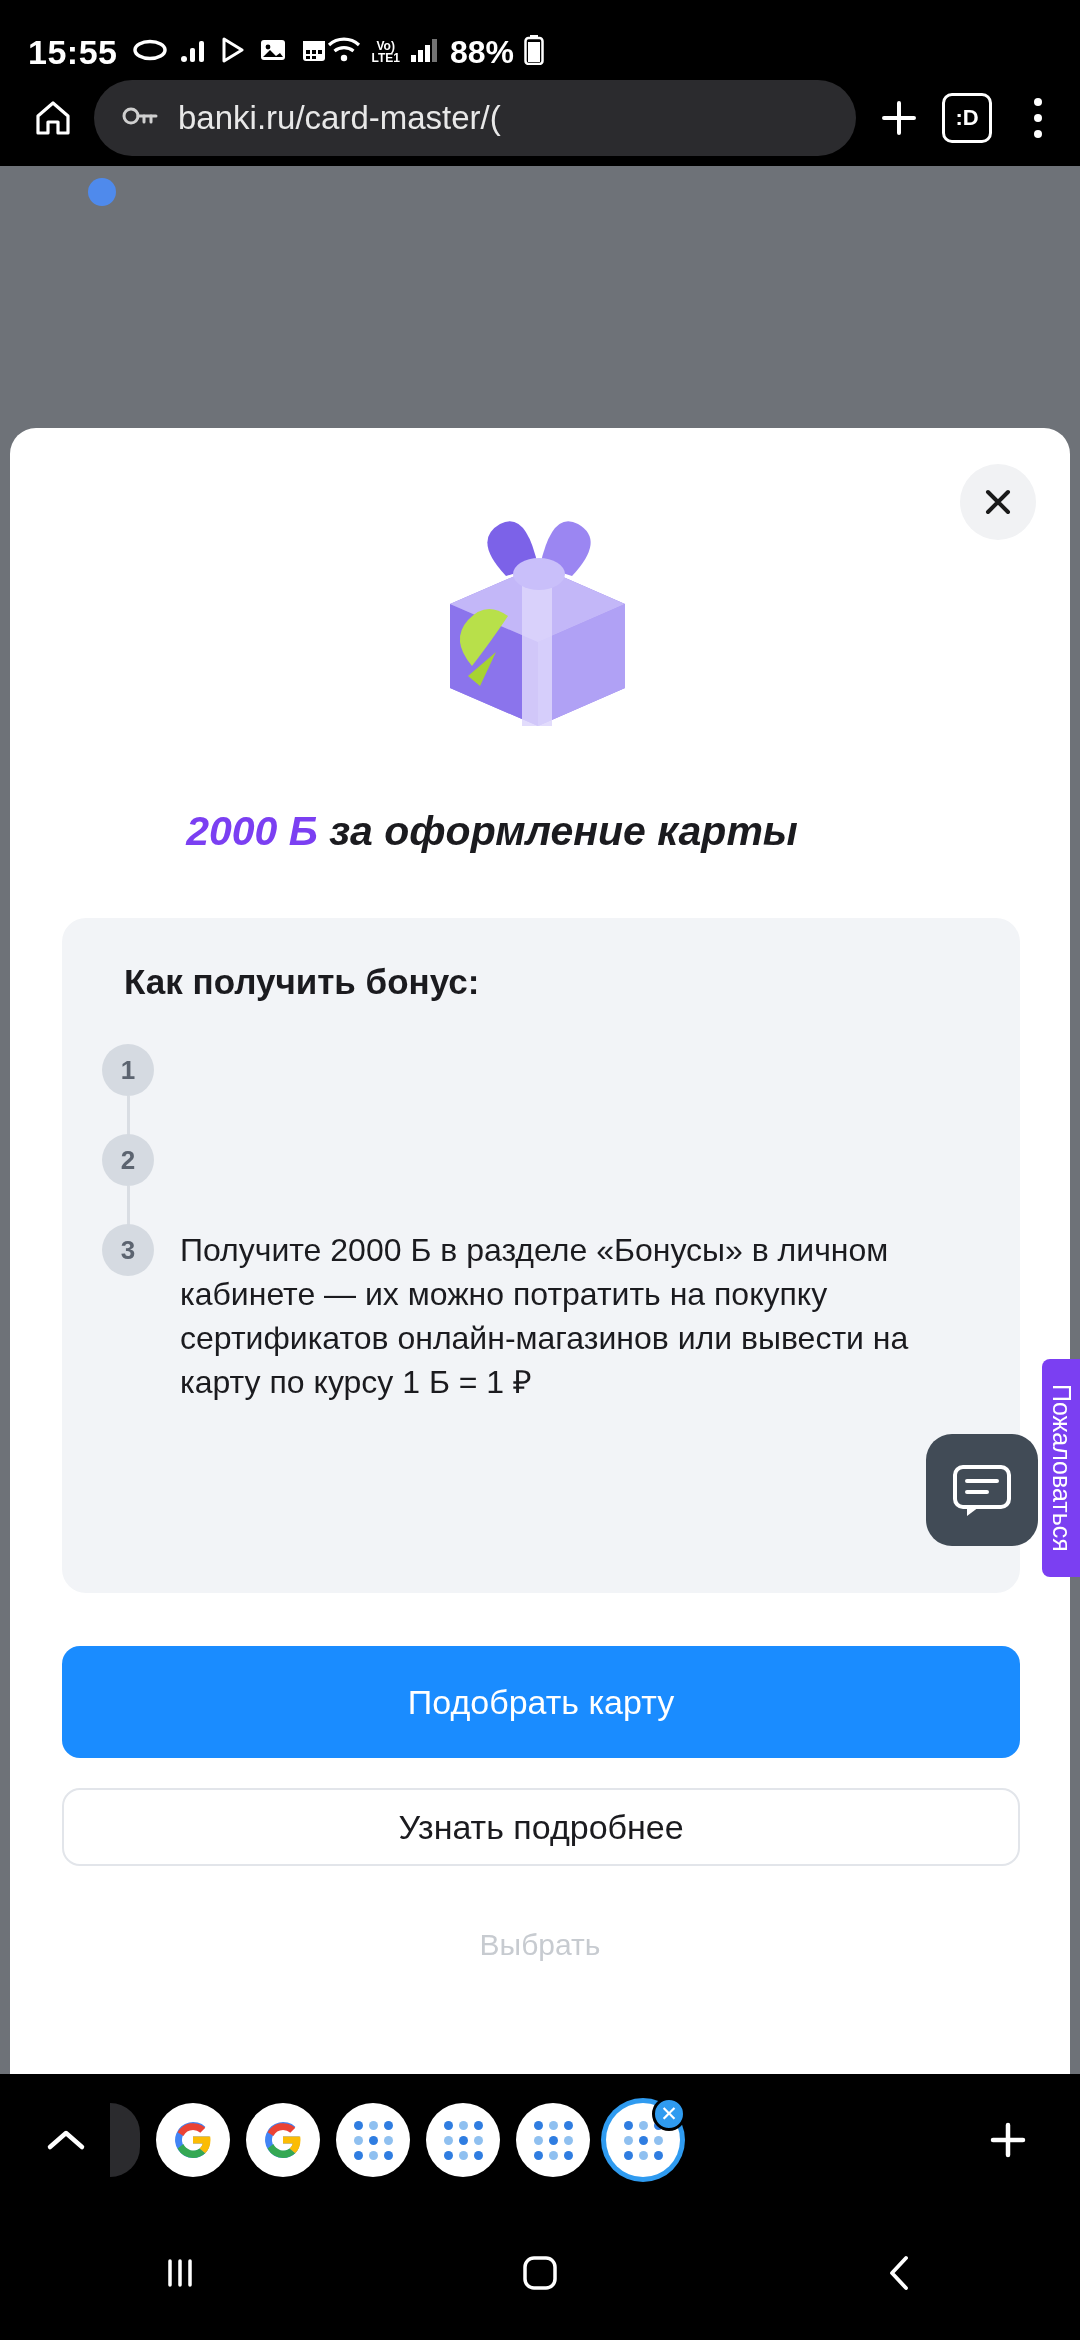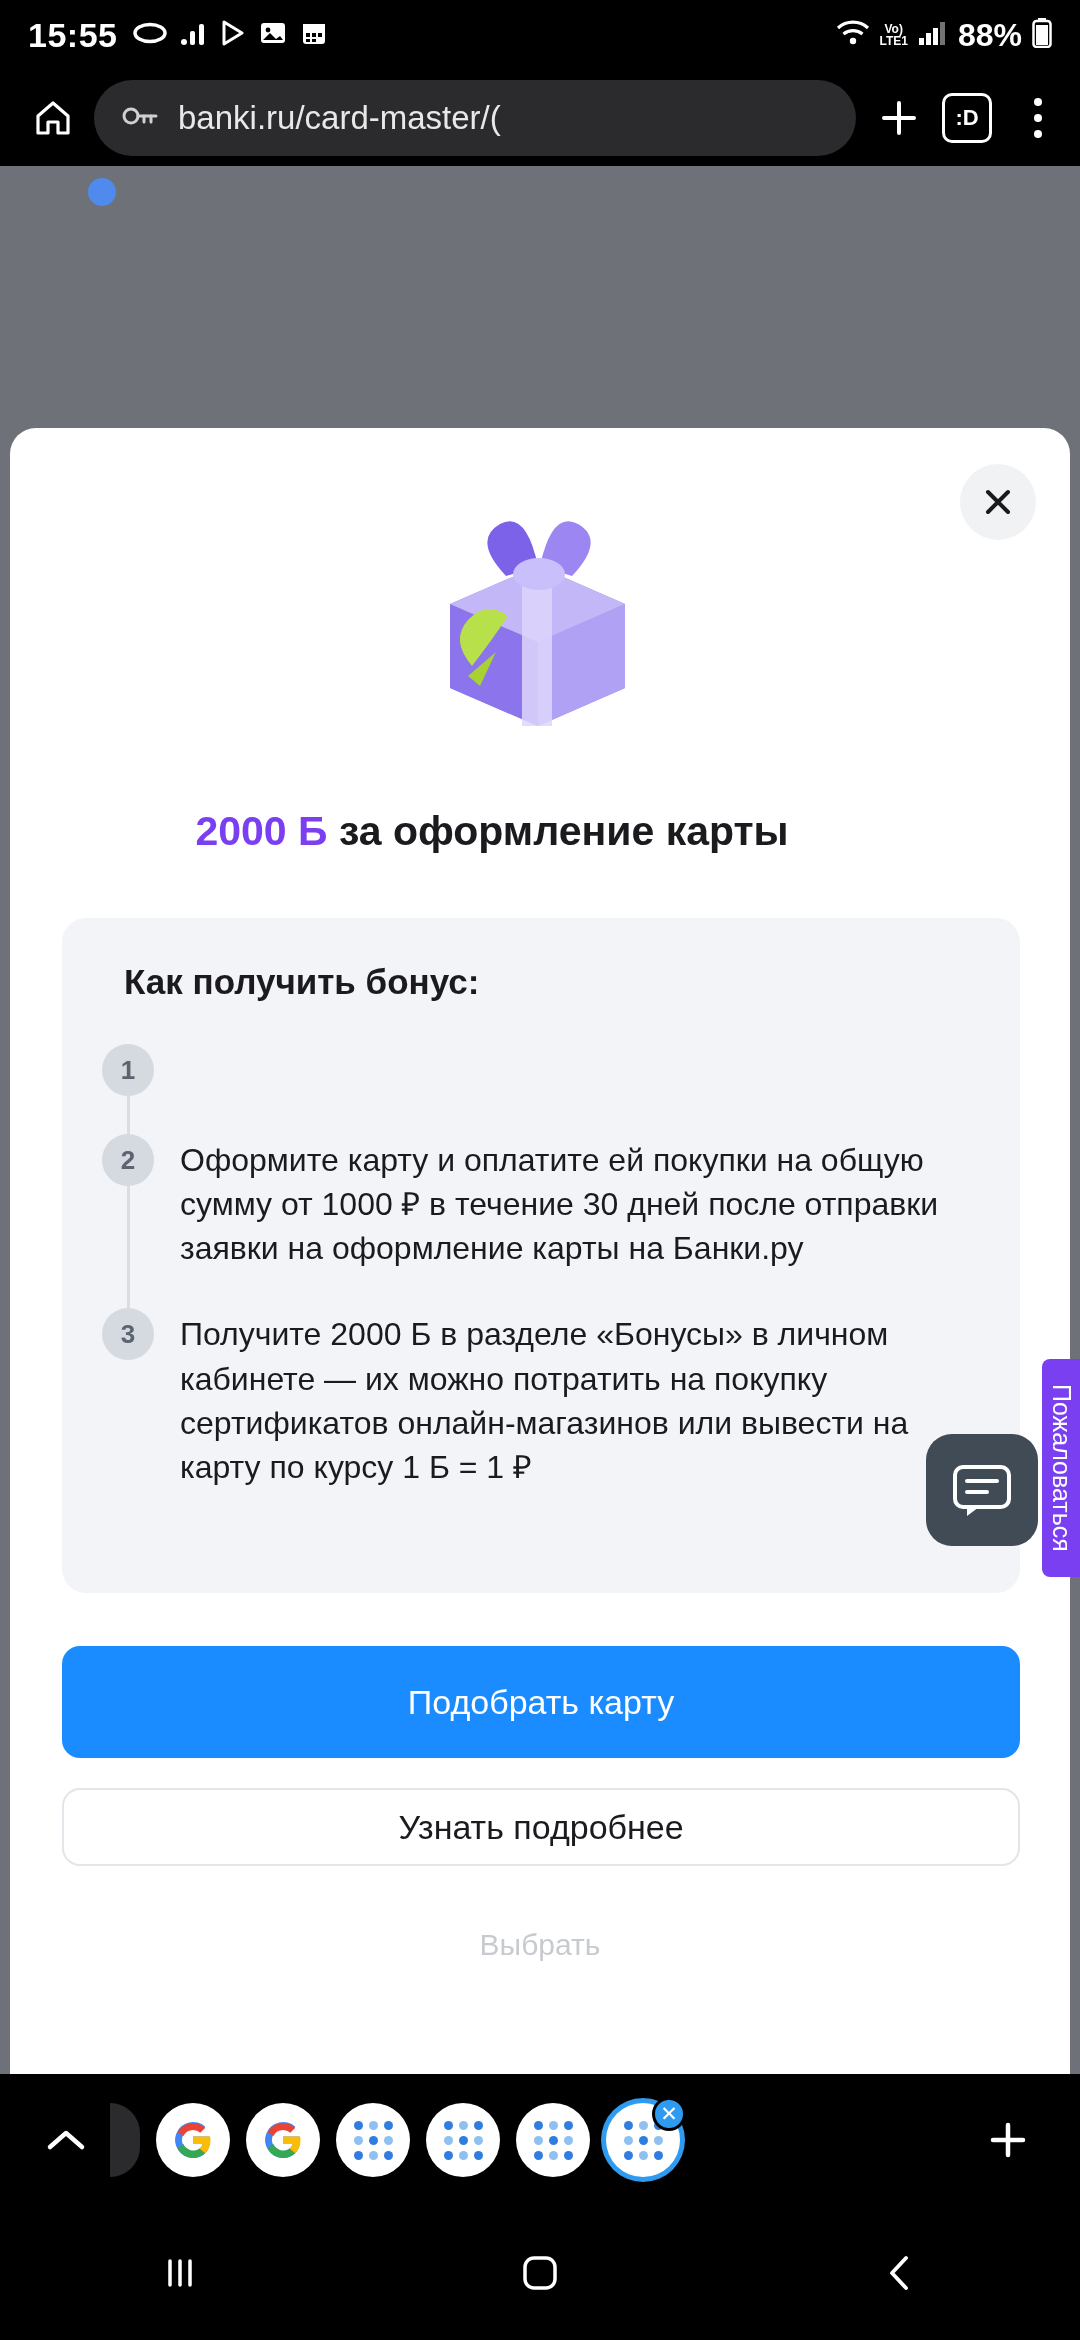--- a/index.html
+++ b/index.html
@@ -6,22 +6,22 @@
   html, body {
     width:1080px; height:2340px;
     background:#000;
     font-family:"Liberation Sans", sans-serif;
     overflow:hidden;
   }
   .phone { position:relative; width:1080px; height:2340px; background:#000; }
 
   
   .statusbar {
-    position:absolute; top:0; left:0; width:1080px; height:70px;
-    display:flex; align-items:center; justify-content:space-between;
+    position:absolute; top:17px; left:0; width:1080px; height:70px;
+    display:flex; align-items:center; justify-content:flex-start;
     padding:0 28px; color:#fff;
   }
   .sb-left { display:flex; align-items:center; gap:16px; }
   .sb-clock { font-size:34px; font-weight:600; letter-spacing:.5px; }
   .sb-icons { display:flex; align-items:center; gap:14px; }
   .sb-ic { display:inline-block; color:#fff; fill:#fff; }
   .sb-right { display:flex; align-items:center; gap:10px; }
   .sb-batt-txt { font-size:32px; font-weight:600; }
   .volte { font-size:12px; line-height:1; text-align:center; font-weight:700; }
 
@@ -65,21 +65,21 @@
     display:flex; align-items:center; justify-content:center;
     color:#1a1a1a; font-size:40px; line-height:1;
   }
 
   
   .gift-wrap { position:absolute; top:48px; left:0; width:1060px; height:250px; }
   .gift { position:absolute; left:50%; top:0; transform:translateX(-50%); }
 
   .headline {
     position:absolute; top:380px; left:0; width:964px;
-    text-align:center; font-size:41px; font-weight:700; color:#1b1b1f;
+    text-align:center; font-size:41px; font-weight:700; color:#1b1b1f;font-style:italic;
   }
   .headline .accent { color:#7b3ff2; }
 
   .info-card {
     position:absolute; top:490px; left:52px; width:958px; height:675px;
     background:#f2f4f7; border-radius:24px; padding:44px 40px 0 40px;
   }
   .info-title { font-size:35px; font-weight:700; color:#1b1b1f;margin-left:22px; }
 
   .steps { position:relative; margin-top:42px; }
@@ -317,21 +317,20 @@
         <div class="steps">
 
           <div class="step">
             <div class="step-line"></div>
             <div class="step-num">1</div>
           </div>
 
           <div class="step">
             <div class="step-line"></div>
             <div class="step-num">2</div>
-            <div class="step-text">Оформите карту и оплатите ей покупки на общую сумму от 1000 ₽ в течение 30 дней после отправки заявки на оформление карты на Банки.ру</div>
           </div>
 
           <div class="step">
 
             <div class="step-num">3</div>
             <div class="step-text">Получите 2000 Б в разделе «Бонусы» в личном кабинете — их можно потратить на покупку сертификатов онлайн-магазинов или вывести на карту по курсу 1 Б = 1 ₽</div>
           </div>
 
         </div>
       </div>

